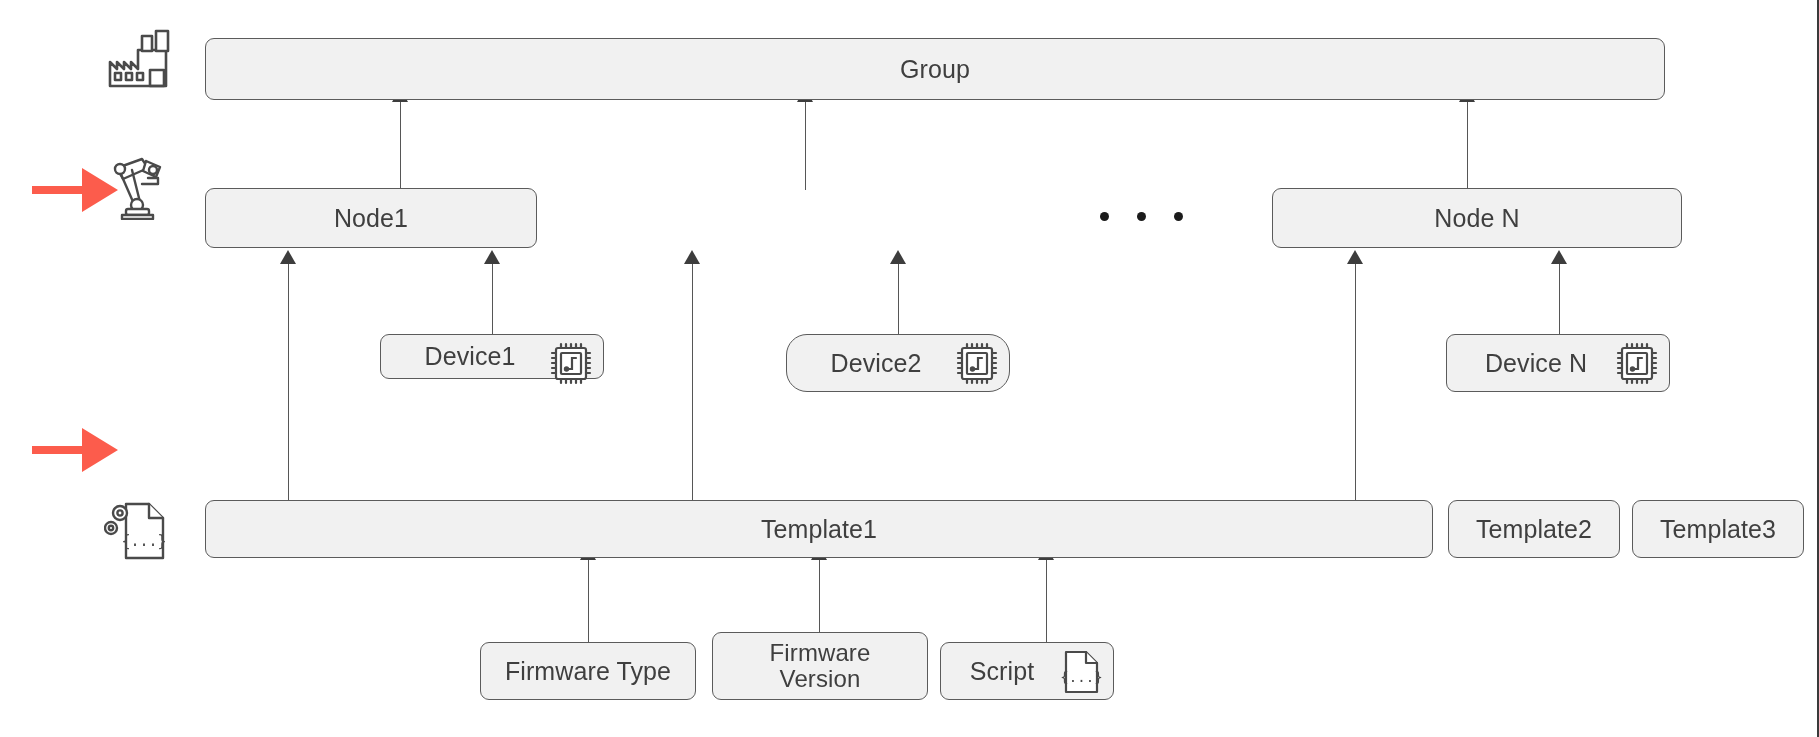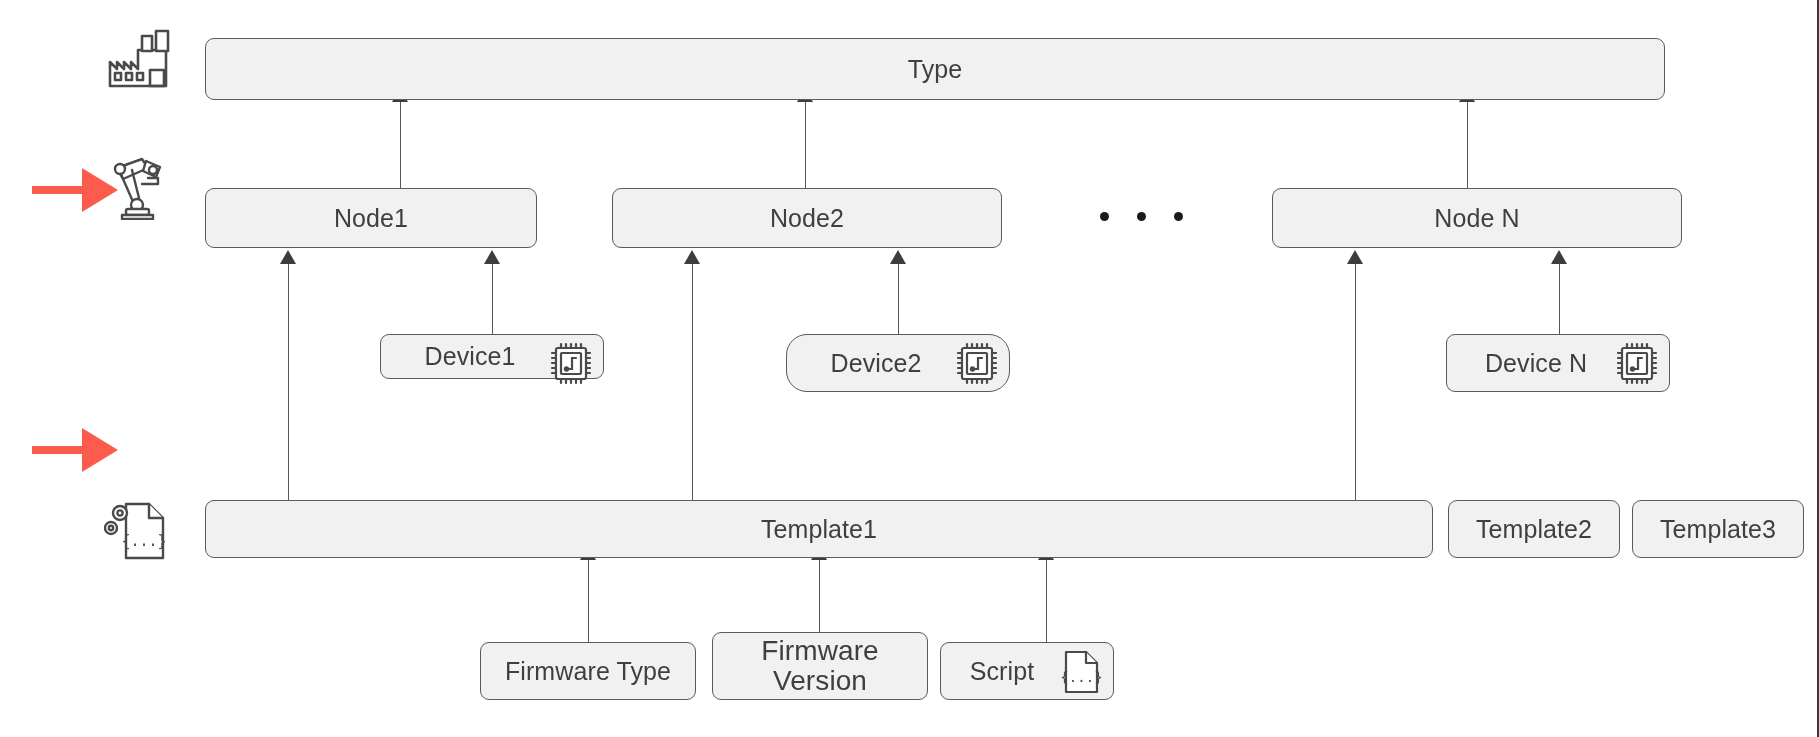--- a/index.html
+++ b/index.html
@@ -27,21 +27,21 @@
     display:flex;
     align-items:center;
     justify-content:center;
     color:#3f3f3f;
     font-size:25px;
     line-height:1.08;
     letter-spacing:.1px;
     text-align:center;
     z-index:4;
   }
-  .box.two-line{font-size:28px;justify-content:center;}
+  .box.two-line{font-size:24px;justify-content:center;}
   .box .lbl{white-space:pre-line;}
 
   .box.with-icon{justify-content:center;}
   .box .ic{
     position:absolute;
     display:flex;align-items:center;justify-content:center;
   }
 
   
   .vline{
@@ -171,28 +171,25 @@
   <div class="vline" style="left:588px;top:558px;height:85px;"></div>
   <div class="ahead" style="left:580px;top:546px;"></div>
 
   <div class="vline" style="left:819px;top:558px;height:85px;"></div>
   <div class="ahead" style="left:811px;top:546px;"></div>
 
   <div class="vline" style="left:1046px;top:558px;height:85px;"></div>
   <div class="ahead" style="left:1038px;top:546px;"></div>
 
   <div class="box" style="left:205px;top:38px;width:1460px;height:62px;">
-    <span class="lbl">Type</span>
+    <span class="lbl">Group</span>
   </div>
 
   <div class="box" style="left:205px;top:188px;width:332px;height:60px;">
     <span class="lbl">Node1</span>
-  </div>
-  <div class="box" style="left:612px;top:188px;width:390px;height:60px;">
-    <span class="lbl">Node2</span>
   </div>
   <div class="dots" style="left:1100px;top:212px;">
     <i></i>
       <i></i>
       <i></i>
   </div>
   <div class="box" style="left:1272px;top:188px;width:410px;height:60px;">
     <span class="lbl">Node N</span>
   </div>
 

